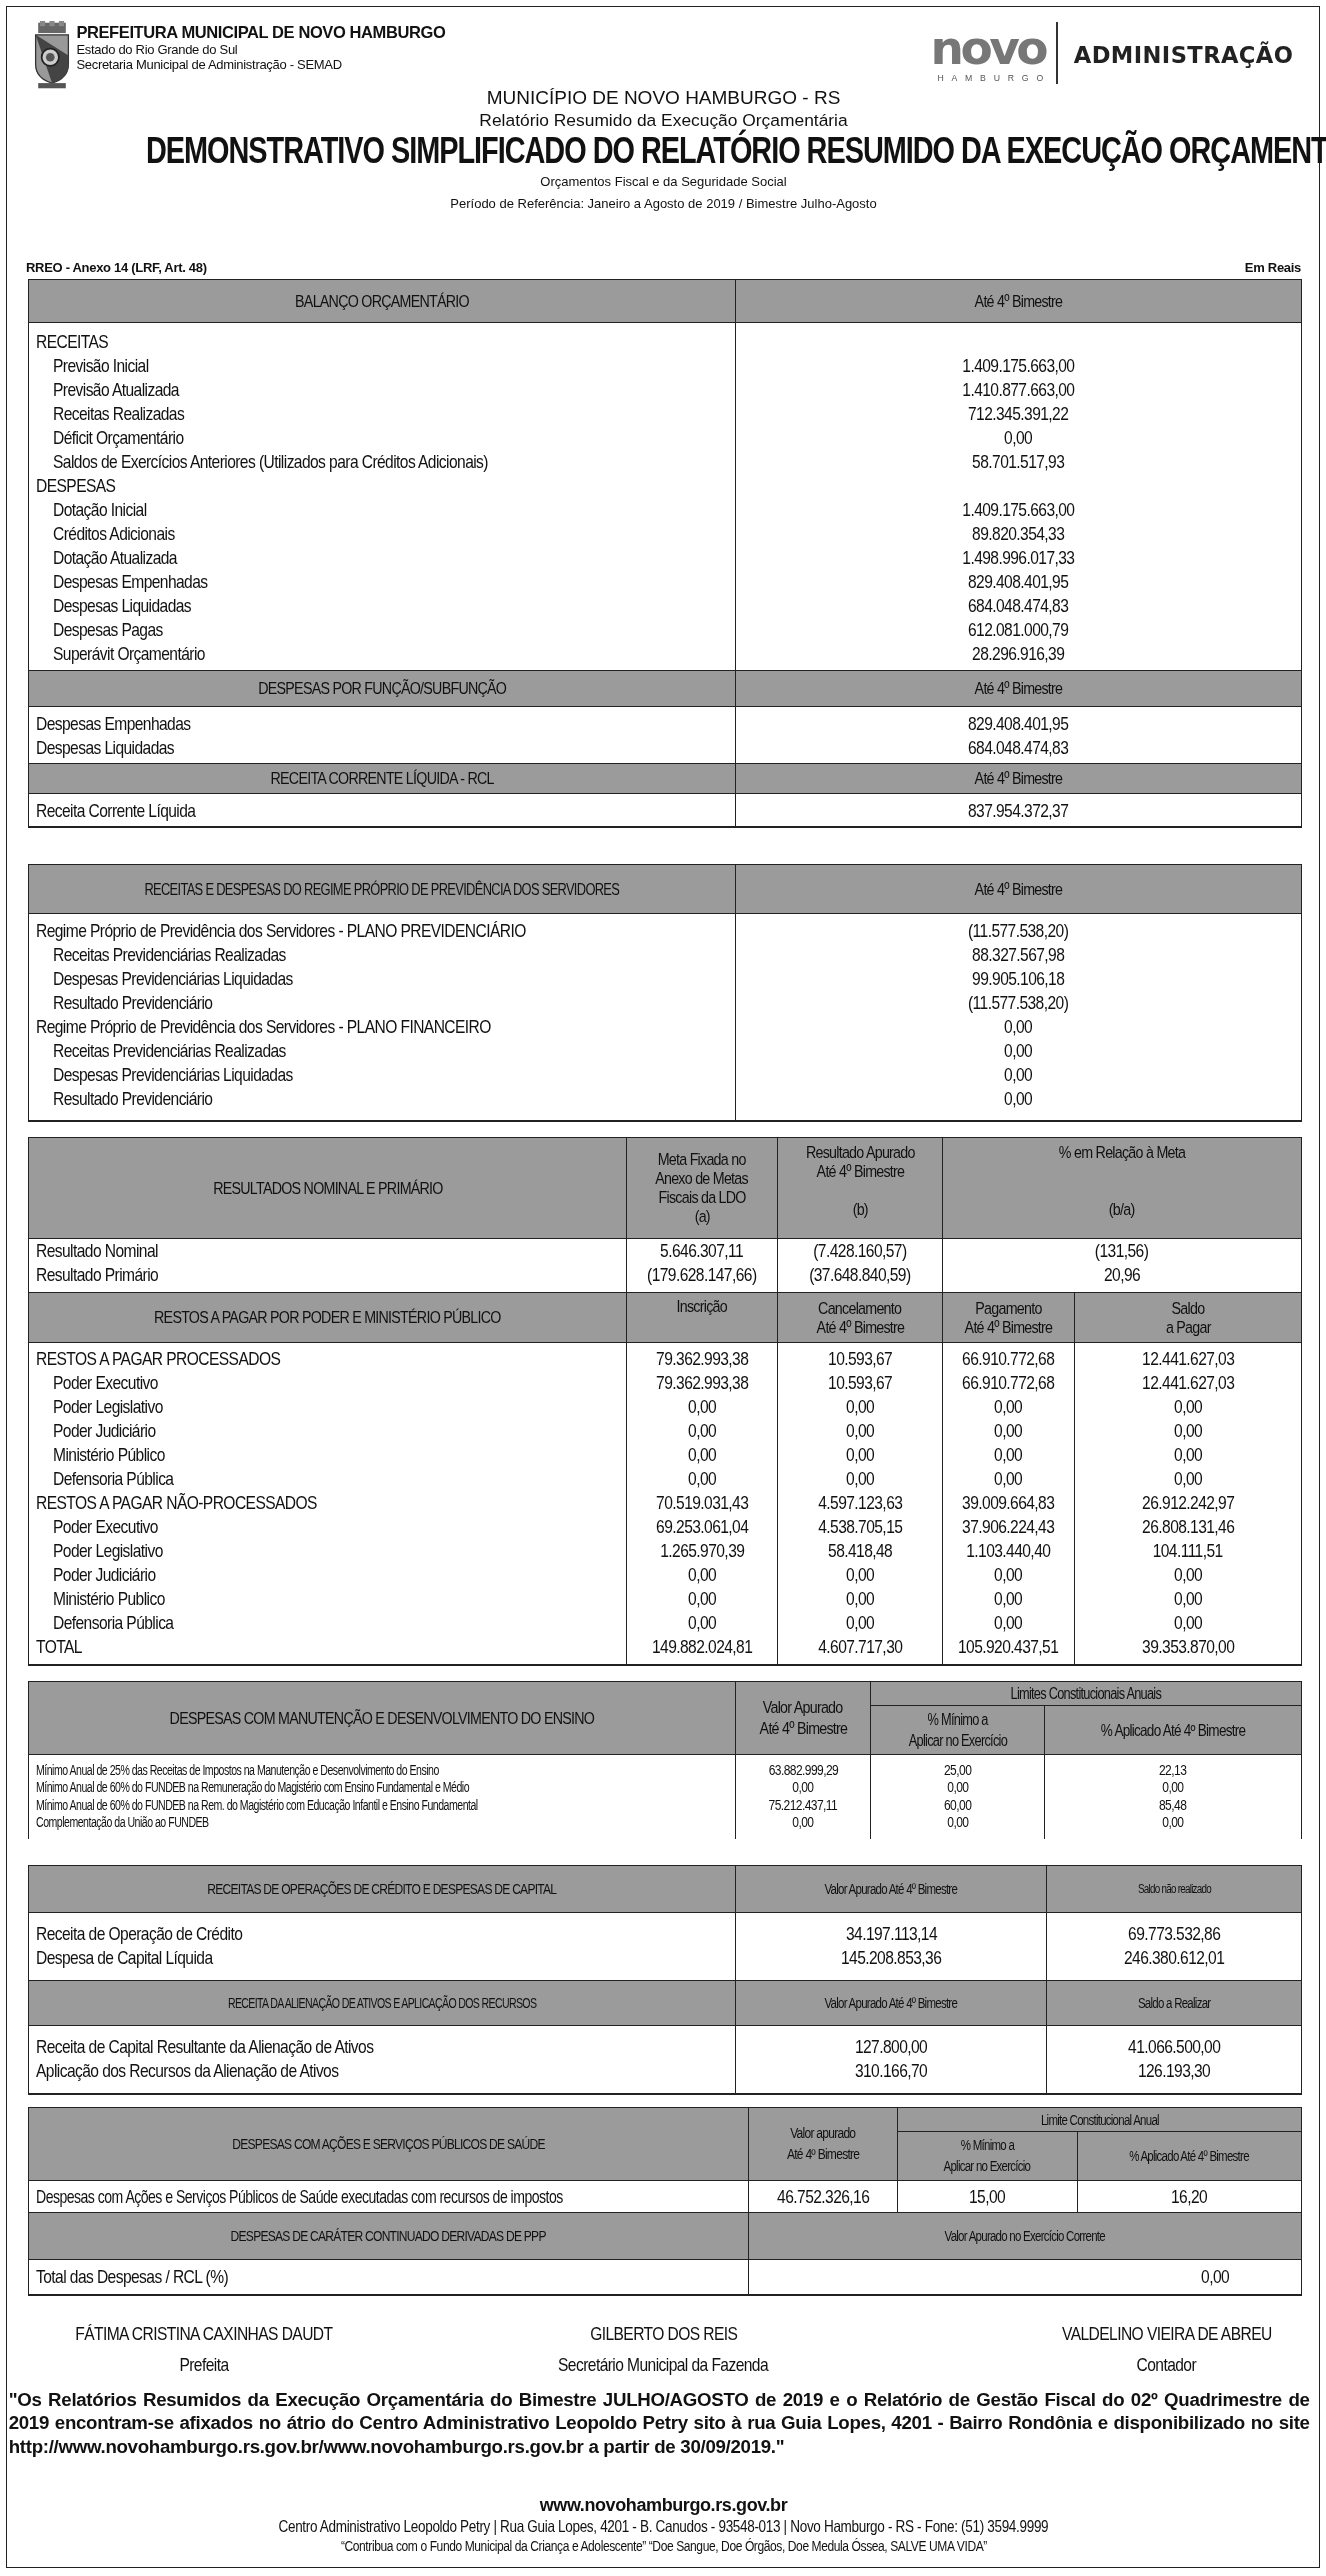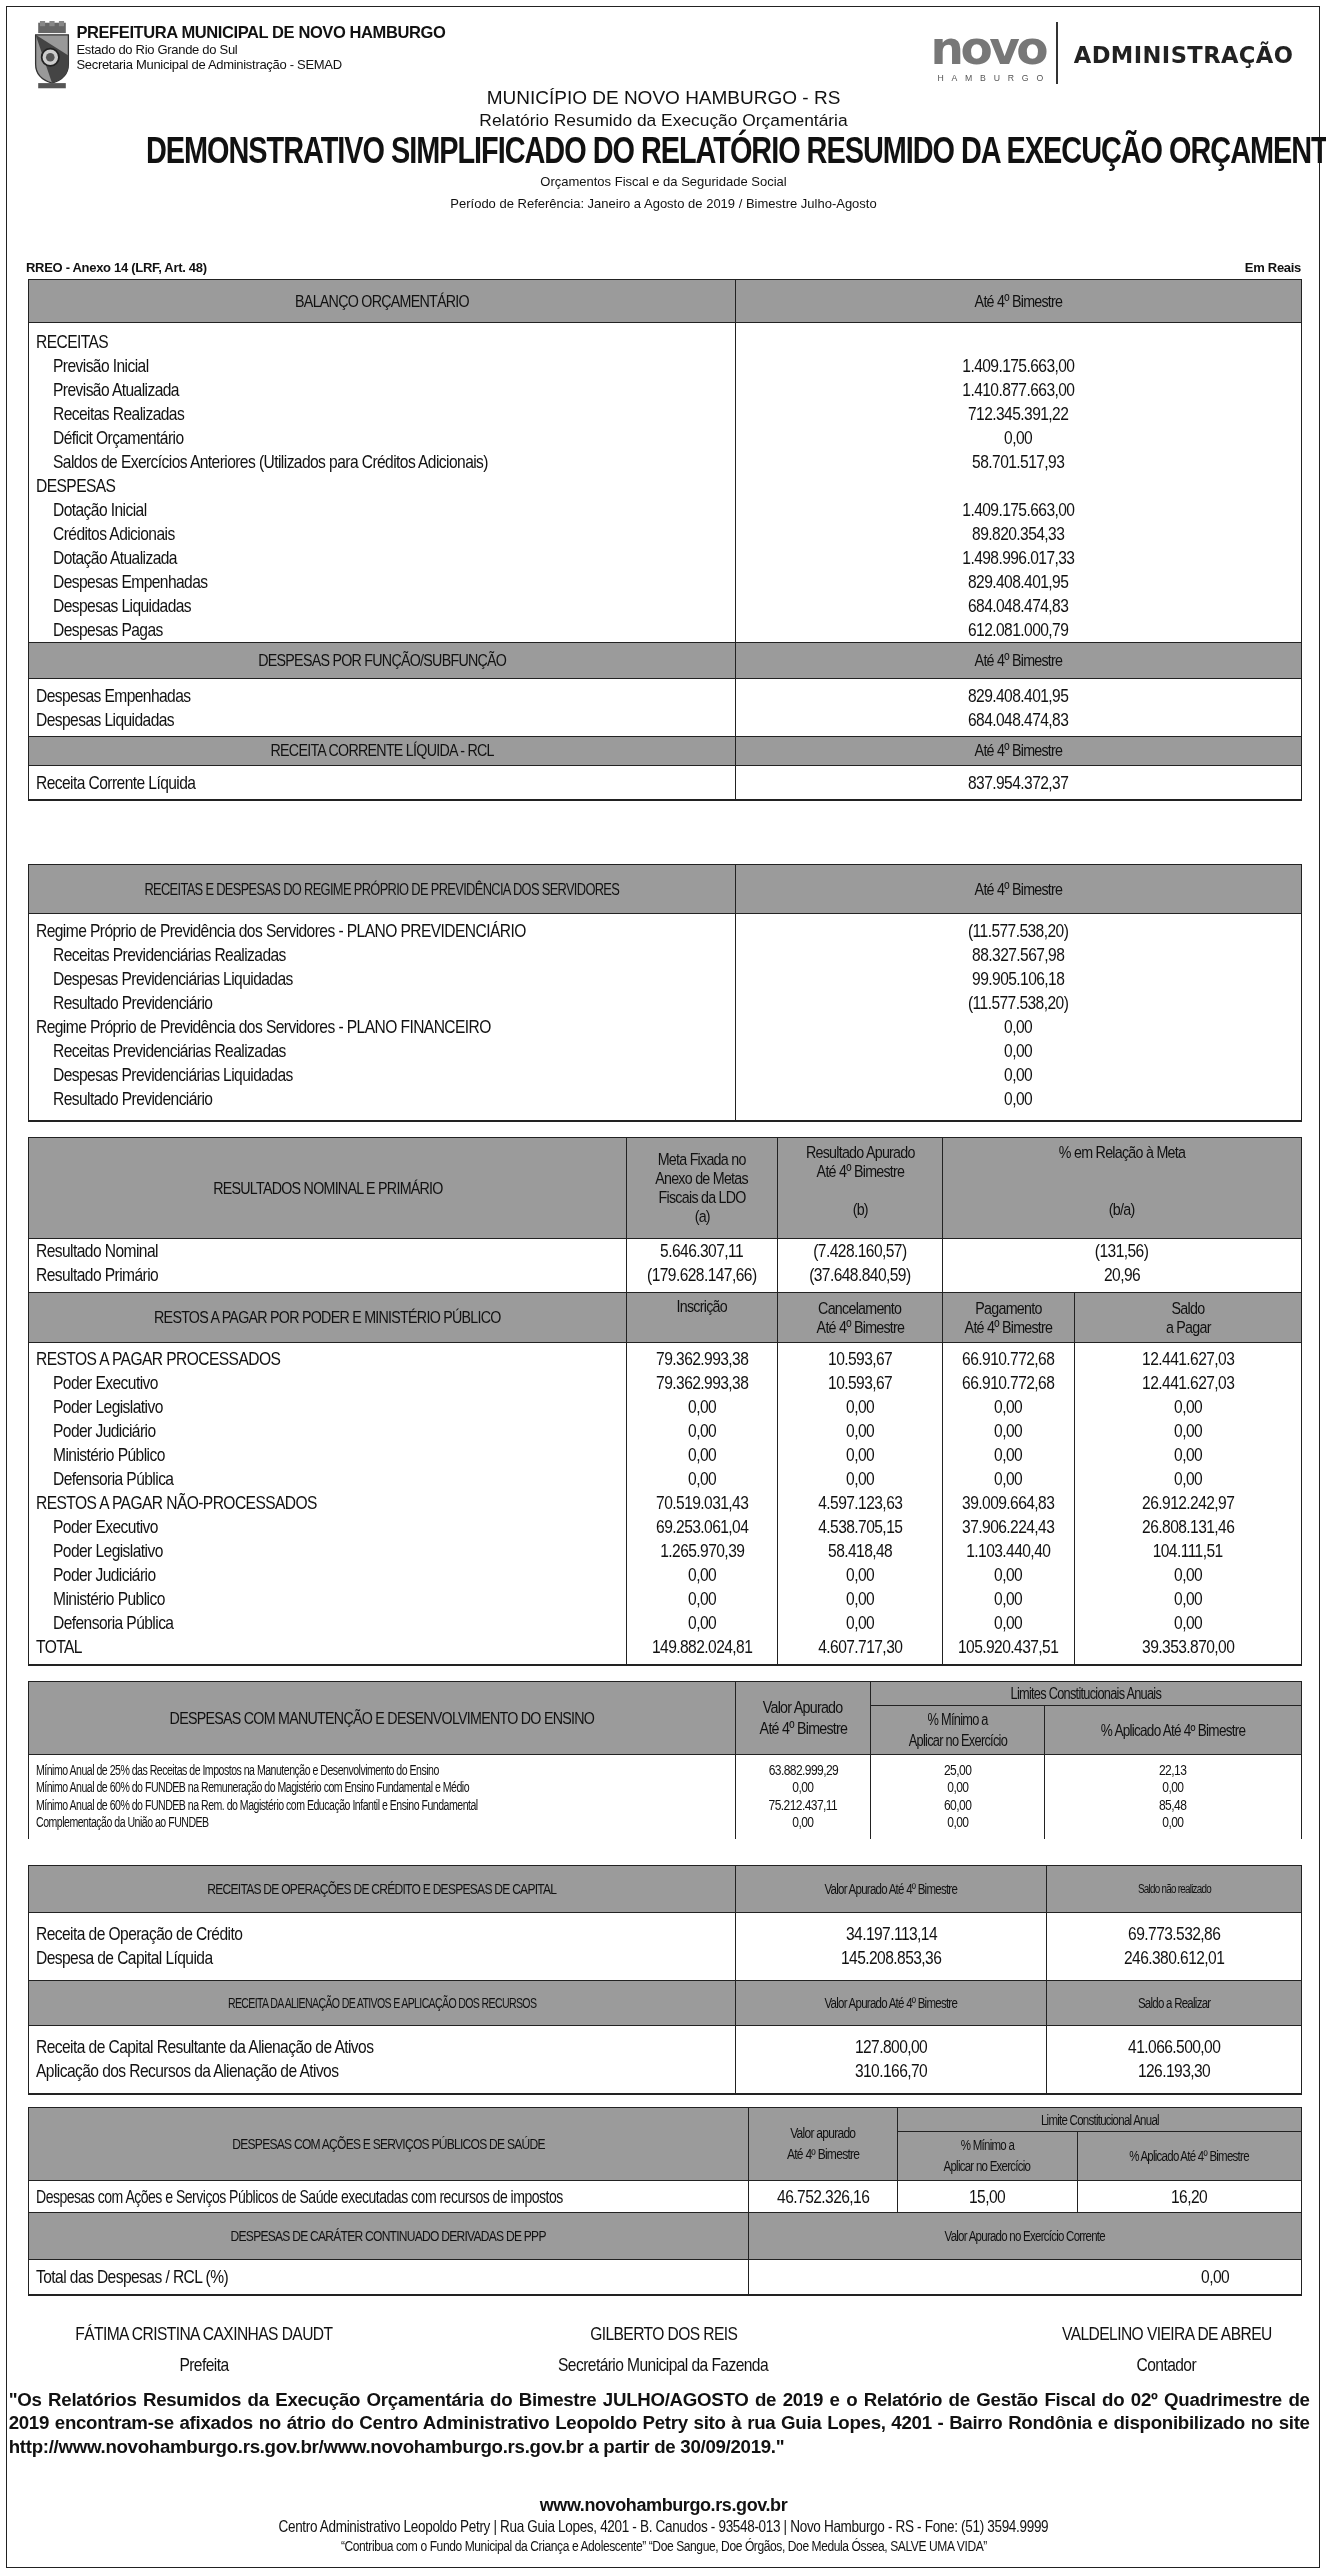--- a/index.html
+++ b/index.html
@@ -143,20 +143,24 @@
         <td class="num"><span class="sqc">829.408.401,95</span></td>
       </tr>
       <tr>
         <td class="sub c1"><span class="sq">Despesas Liquidadas</span></td>
         <td class="num"><span class="sqc">684.048.474,83</span></td>
       </tr>
       <tr>
         <td class="sub c1"><span class="sq">Despesas Pagas</span></td>
         <td class="num"><span class="sqc">612.081.000,79</span></td>
       </tr>
+      <tr>
+        <td class="sub c1" style="padding-bottom: 3.5px;"><span class="sq">Superávit Orçamentário</span></td>
+        <td class="num" style="padding-bottom: 3.5px;"><span class="sqc">28.296.916,39</span></td>
+      </tr>
     </tbody>
   <tbody>
       <tr style="height:36px;">
     <th class="c1"><span class="sqc">DESPESAS POR FUNÇÃO/SUBFUNÇÃO</span></th>
     <th><span class="sqc">Até 4º Bimestre</span></th>
   </tr>
   </tbody>
     <tbody id="funcao-body">
       <tr style="border-top: 1.7px solid rgb(34, 34, 34);">
         <td class="lab c1" style="padding-top: 5.2px;"><span class="sq">Despesas Empenhadas</span></td>

